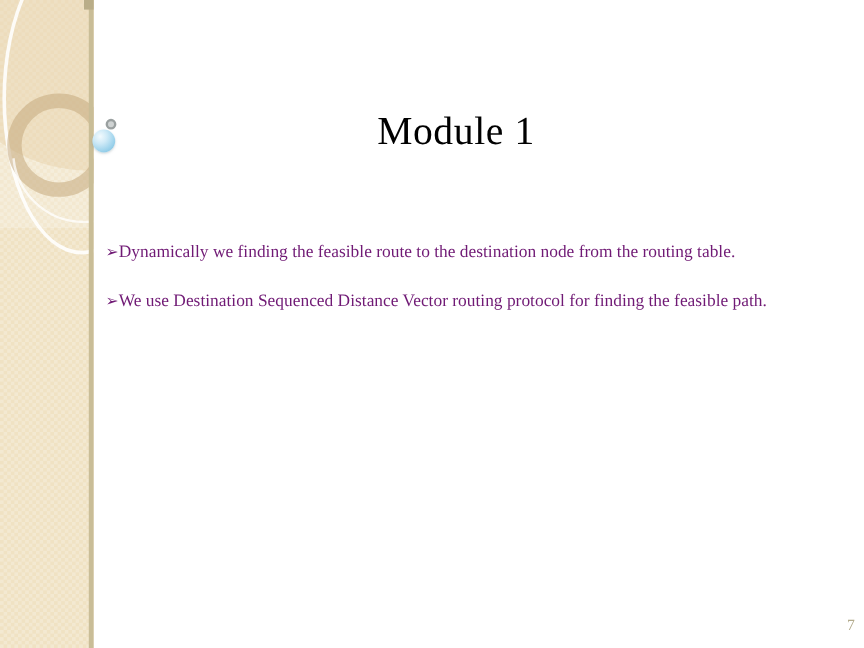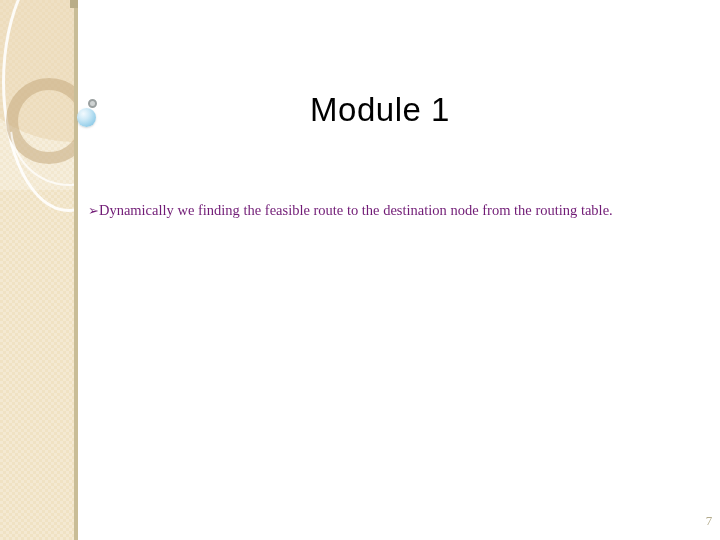--- a/index.html
+++ b/index.html
@@ -135,21 +135,21 @@
     background: #cfd3d3;
   }
 
   
   .title {
     position: absolute;
     left: 110px;
     top: 92px;
     width: 540px;
     text-align: center;
-    font-family: Liberation Sans, sans-serif;
+    font-family: Liberation Serif, serif;
     font-size: 33px;
     font-weight: 400;
     color: #000000;
     letter-spacing: 0.5px;
     line-height: 1.1;
   }
 
   .body-block {
     position: absolute;
     left: 88px;
@@ -197,17 +197,18 @@
   <div class="sidebar-edge"></div>
   <div class="sidebar-edge-top"></div>
 
   <div class="sphere"></div>
   <div class="mini-ring"></div>
 
   <div class="title">Module 1</div>
 
   <div class="body-block">
     <p class="para"><span class="bullet">➢</span><span>Dynamically we finding the feasible route to the destination node from the routing table.</span></p>
+    <p class="para"><span class="bullet">➢</span><span>We use Destination Sequenced Distance Vector  routing protocol for finding the feasible path.</span></p>
   </div>
 
   <div class="page-number">7</div>
 
 </div>
 
 </body></html>

